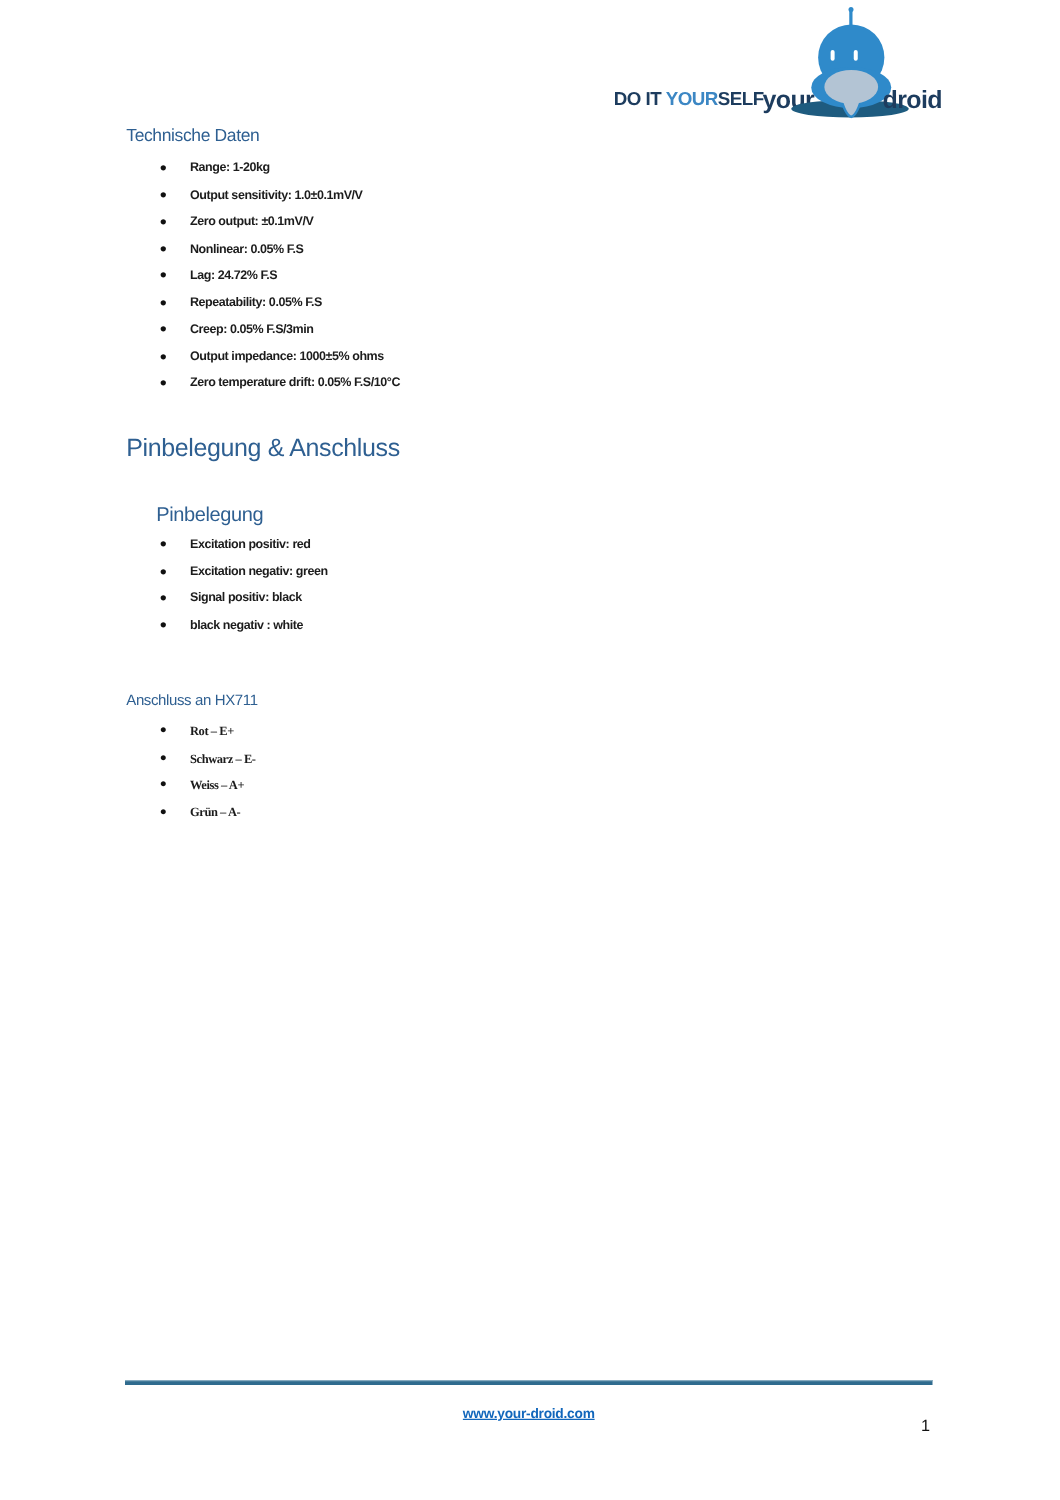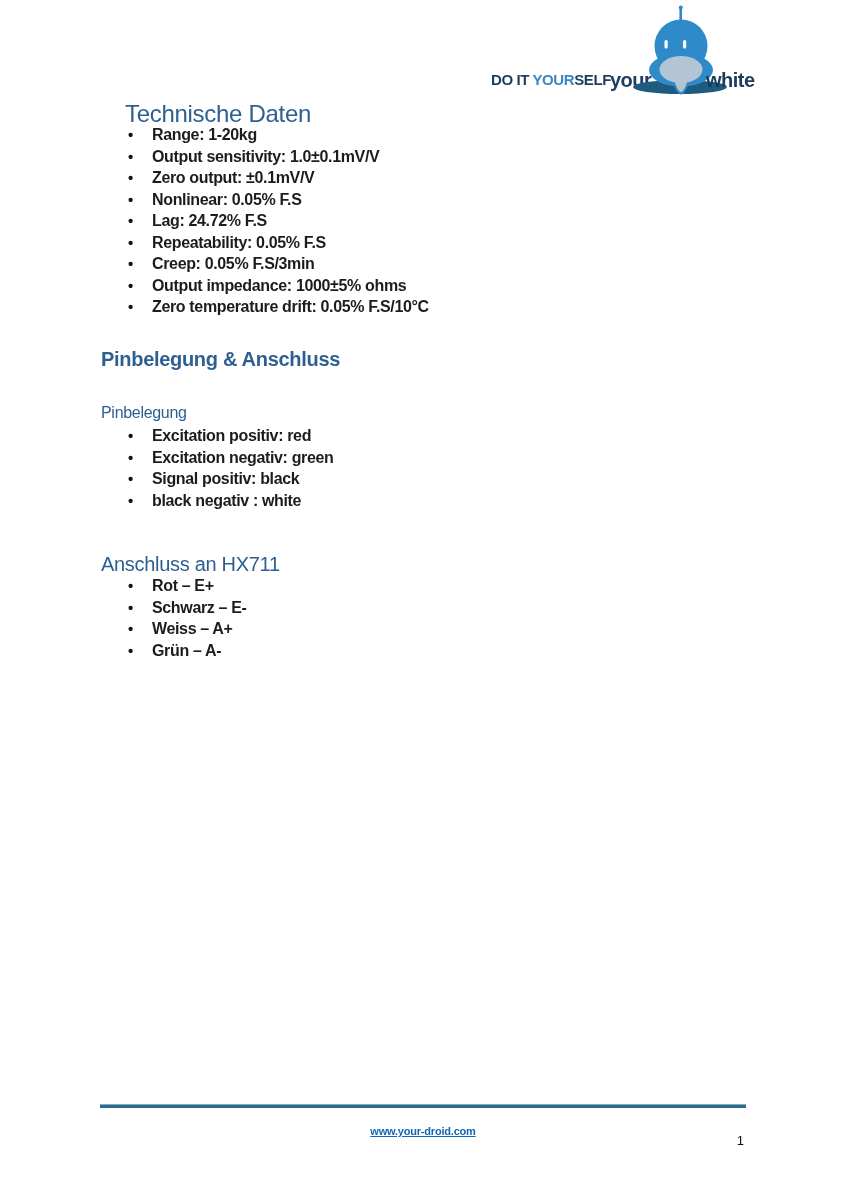--- a/index.html
+++ b/index.html
@@ -39,53 +39,53 @@
 
   
   .h-blue {
     position: absolute;
     left: 101px;
     color: #2e5f91;
     font-weight: 400;
     letter-spacing: -0.3px;
     white-space: nowrap;
   }
-  .h-main   { top: 100px; font-size: 24px; margin-left: 24px; }   
-  .h-big    { top: 348px; font-size: 20px; font-weight: bold; }   
-  .h-sub1   { top: 404px; font-size: 16px; }   
-  .h-sub2   { top: 553px; font-size: 20px; }   
+  .h-main   { top: 100px; font-size: 14px; }   
+  .h-big    { top: 348px; font-size: 20px; }   
+  .h-sub1   { top: 404px; font-size: 16px; margin-left: 24px; }   
+  .h-sub2   { top: 553px; font-size: 12px; }   
 
   
   ul.spec-list {
     position: absolute;
     left: 101px;
     list-style: none;
     color: #1c1c1c;
   }
   ul.spec-list li {
     position: relative;
     padding-left: 51px;
-    font-size: 16px;
+    font-size: 10px;
     font-weight: 700;
     letter-spacing: -0.35px;
     line-height: 21.5px;
     white-space: nowrap;
   }
   ul.spec-list li::before {
     content: "•";
     position: absolute;
     left: 27px;
     top: 0;
     font-size: 15px;
     line-height: 21.5px;
     color: #111111;
   }
   #list-technische  { top: 124px; }
   #list-pinbelegung { top: 425px; }
-  #list-anschluss   { top: 575px; }
+  #list-anschluss   { top: 575px; font-family: Liberation Serif, serif; }
 
   
   .footer-rule {
     position: absolute;
     left: 100px; top: 1104px;
     width: 646px; height: 4px;
     background: #2f6b8e;
     border-top: 1px solid #86abc0;
   }
   .footer-link-wrap {
@@ -125,21 +125,21 @@
     <rect x="51.4" y="7" width="2.6" height="14" rx="1.3" fill="#2f8aca"></rect>
     <circle cx="52.8" cy="7.5" r="2" fill="#2f8aca"></circle>
     <circle cx="53" cy="46" r="26.5" fill="#2f8aca"></circle>
     <ellipse cx="53" cy="70" rx="32" ry="16.5" fill="#2f8aca"></ellipse>
     <path d="M 44 76 C 47 88 50 92.5 53 93.5 C 56 92.5 59 88 62 76 Z" fill="#b3c4d4" stroke="#2f8aca" stroke-width="2"></path>
     <ellipse cx="53" cy="69.5" rx="21.5" ry="13.5" fill="#b3c4d4"></ellipse>
     <rect x="36.5" y="40" width="3.2" height="8.5" rx="1.6" fill="#ffffff"></rect>
     <rect x="55" y="40" width="3.2" height="8.5" rx="1.6" fill="#ffffff"></rect>
   </svg>
 
-  <span class="logo-word right">white</span>
+  <span class="logo-word right">droid</span>
 
   <div class="h-blue h-main">Technische Daten</div>
   <ul class="spec-list" id="list-technische">
     <li>Range: 1-20kg</li>
     <li>Output sensitivity: 1.0±0.1mV/V</li>
     <li>Zero output: ±0.1mV/V</li>
     <li>Nonlinear: 0.05% F.S</li>
     <li>Lag: 24.72% F.S</li>
     <li>Repeatability: 0.05% F.S</li>
     <li>Creep: 0.05% F.S/3min</li>

